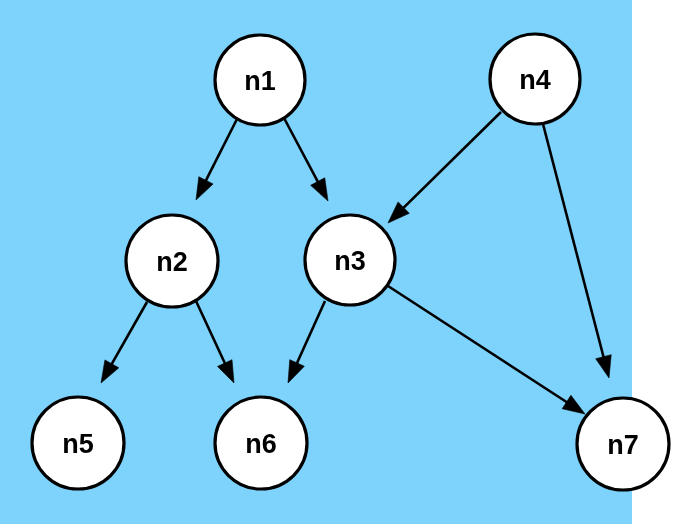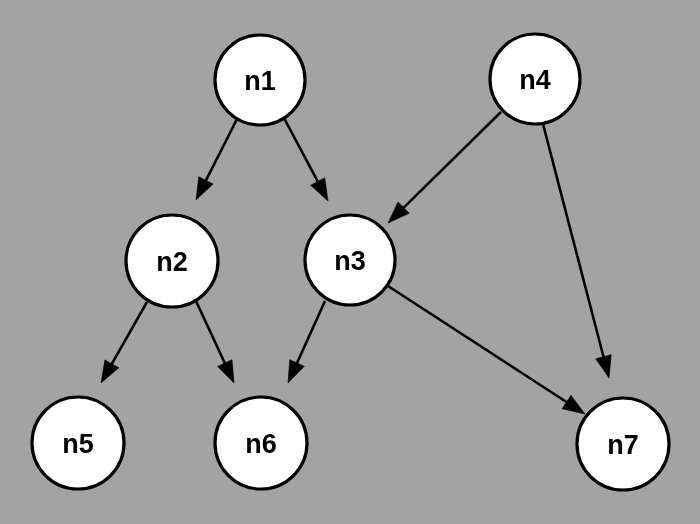--- a/index.html
+++ b/index.html
@@ -9,23 +9,23 @@
     background: #ffffff;
   }
   body {
     width: 700px;
     height: 524px;
     overflow: hidden;
     font-family: "Liberation Sans", sans-serif;
   }
   #graph-canvas {
     position: relative;
-    width: 700px;
+    width: 632px;
     height: 524px;
-    background: #a3a3a3;
+    background: #7dd3fc;
   }
   svg.graph-svg {
     display: block;
     width: 700px;
     height: 524px;
   }
   .node-circle {
     fill: #ffffff;
     stroke: #000000;
     stroke-width: 3.2;

